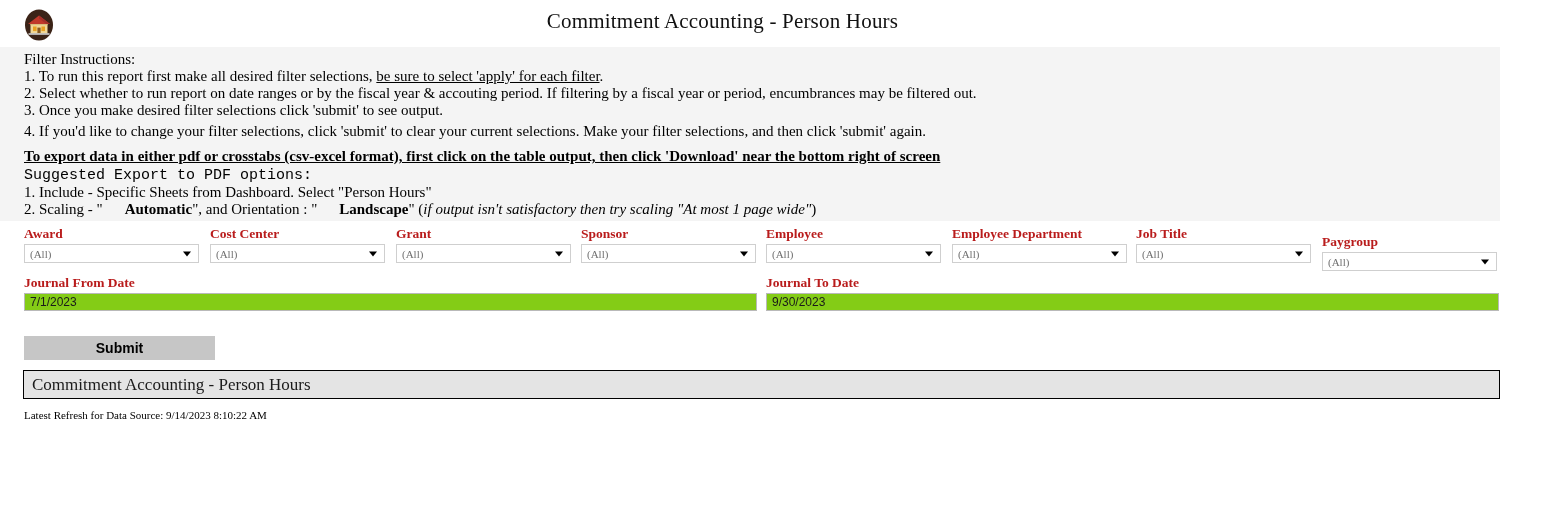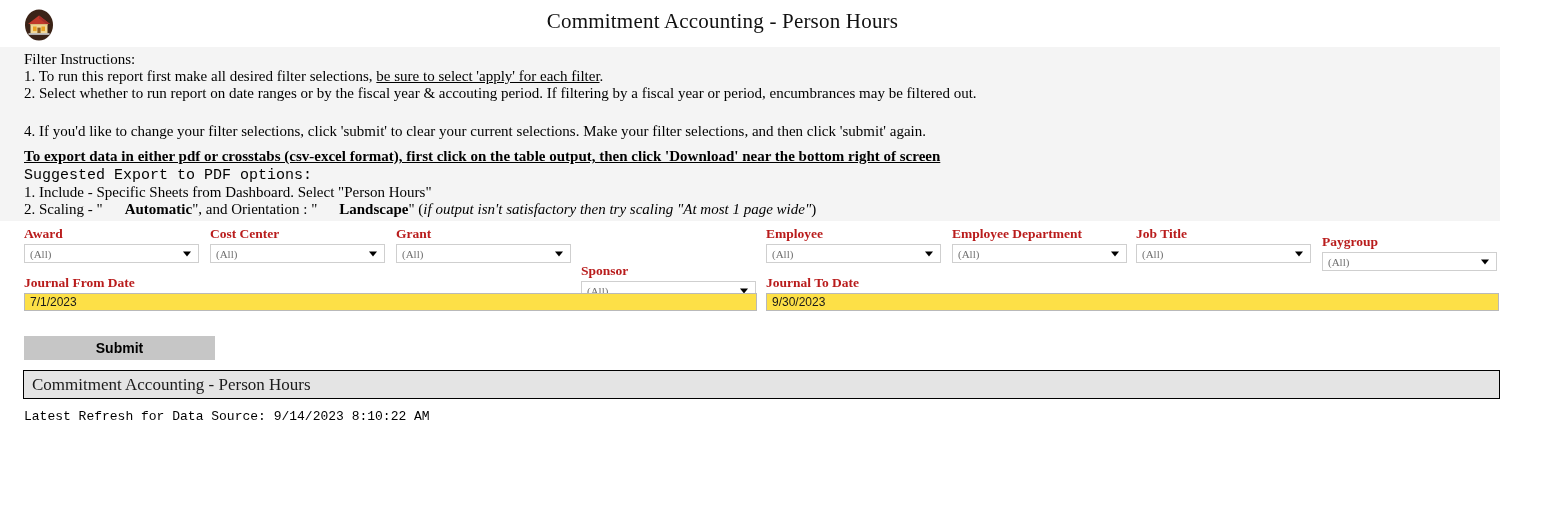--- a/index.html
+++ b/index.html
@@ -134,21 +134,21 @@
     position: absolute;
     left: 0;
     top: 275px;
     width: 1548px;
     height: 40px;
   }
   .date-group { position: absolute; top: 0; }
   .date-input {
     height: 18px;
     border: 1px solid #b9b9b9;
-    background: #fde047;
+    background: #84cc16;
     box-sizing: border-box;
     display: flex;
     align-items: center;
   }
   .date-value {
     font-family: "Liberation Sans", sans-serif;
     font-size: 12px;
     color: #1a1a1a;
     padding-left: 5px;
     white-space: nowrap;
@@ -192,22 +192,22 @@
     color: #1b1b1b;
     padding-left: 8px;
     white-space: nowrap;
   }
 
   
   #refresh-footer {
     position: absolute;
     left: 24px;
     top: 409px;
-    font-family: Liberation Mono, monospace;
-    font-size: 13px;
+    font-family: Liberation Serif, serif;
+    font-size: 11px;
     color: #000000;
     white-space: nowrap;
   }
 </style>
 </head>
 <body>
 
 <div id="app-header">
 
   <div id="home-logo">
@@ -229,20 +229,21 @@
 
 <div id="instructions-panel">
 
   <div class="instr-line l0">Filter Instructions:</div>
 
   <div class="instr-line l1">
     <span>1. To run this report first make all desired filter selections, </span><span class="u">be sure to select 'apply' for each filter</span><span>.</span>
   </div>
 
   <div class="instr-line l2">2. Select whether to run report on date ranges or by the fiscal year &amp; accouting period. If filtering by a fiscal year or period, encumbrances may be filtered out.</div>
+  <div class="instr-line l3">3. Once you make desired filter selections click 'submit' to see output.</div>
   <div class="instr-line l4">4. If you'd like to change your filter selections, click 'submit' to clear your current selections. Make your filter selections, and then click 'submit' again.</div>
 
   <div class="instr-line l5 export-head">To export data in either pdf or crosstabs (csv-excel format), first click on the table output, then click 'Download' near the bottom right of screen</div>
   <div class="instr-line l6">Suggested Export to PDF options:</div>
   <div class="instr-line l7">1. Include - Specific Sheets from Dashboard. Select "Person Hours"</div>
 
   <div class="instr-line l8">
     <span>2. Scaling - "</span><span class="b">Automatic</span><span>", and Orientation : "</span><span class="b">Landscape</span><span>" (</span><span class="i">if output isn't satisfactory then try scaling "At most 1 page wide"</span><span>)</span>
   </div>
 </div>
@@ -266,21 +267,21 @@
   </div>
 
   <div class="filter-group" style="left:396px; width:175px;">
     <div class="filter-label">Grant</div>
     <div class="dropdown">
       <span class="dropdown-value">(All)</span>
       <span class="caret"></span>
     </div>
   </div>
 
-  <div class="filter-group" style="left:581px; width:175px;margin-top:37px;">
+  <div class="filter-group" style="left:581px; width:175px;">
     <div class="filter-label">Sponsor</div>
     <div class="dropdown">
       <span class="dropdown-value">(All)</span>
       <span class="caret"></span>
     </div>
   </div>
 
   <div class="filter-group" style="left:766px; width:175px;">
     <div class="filter-label">Employee</div>
     <div class="dropdown">

